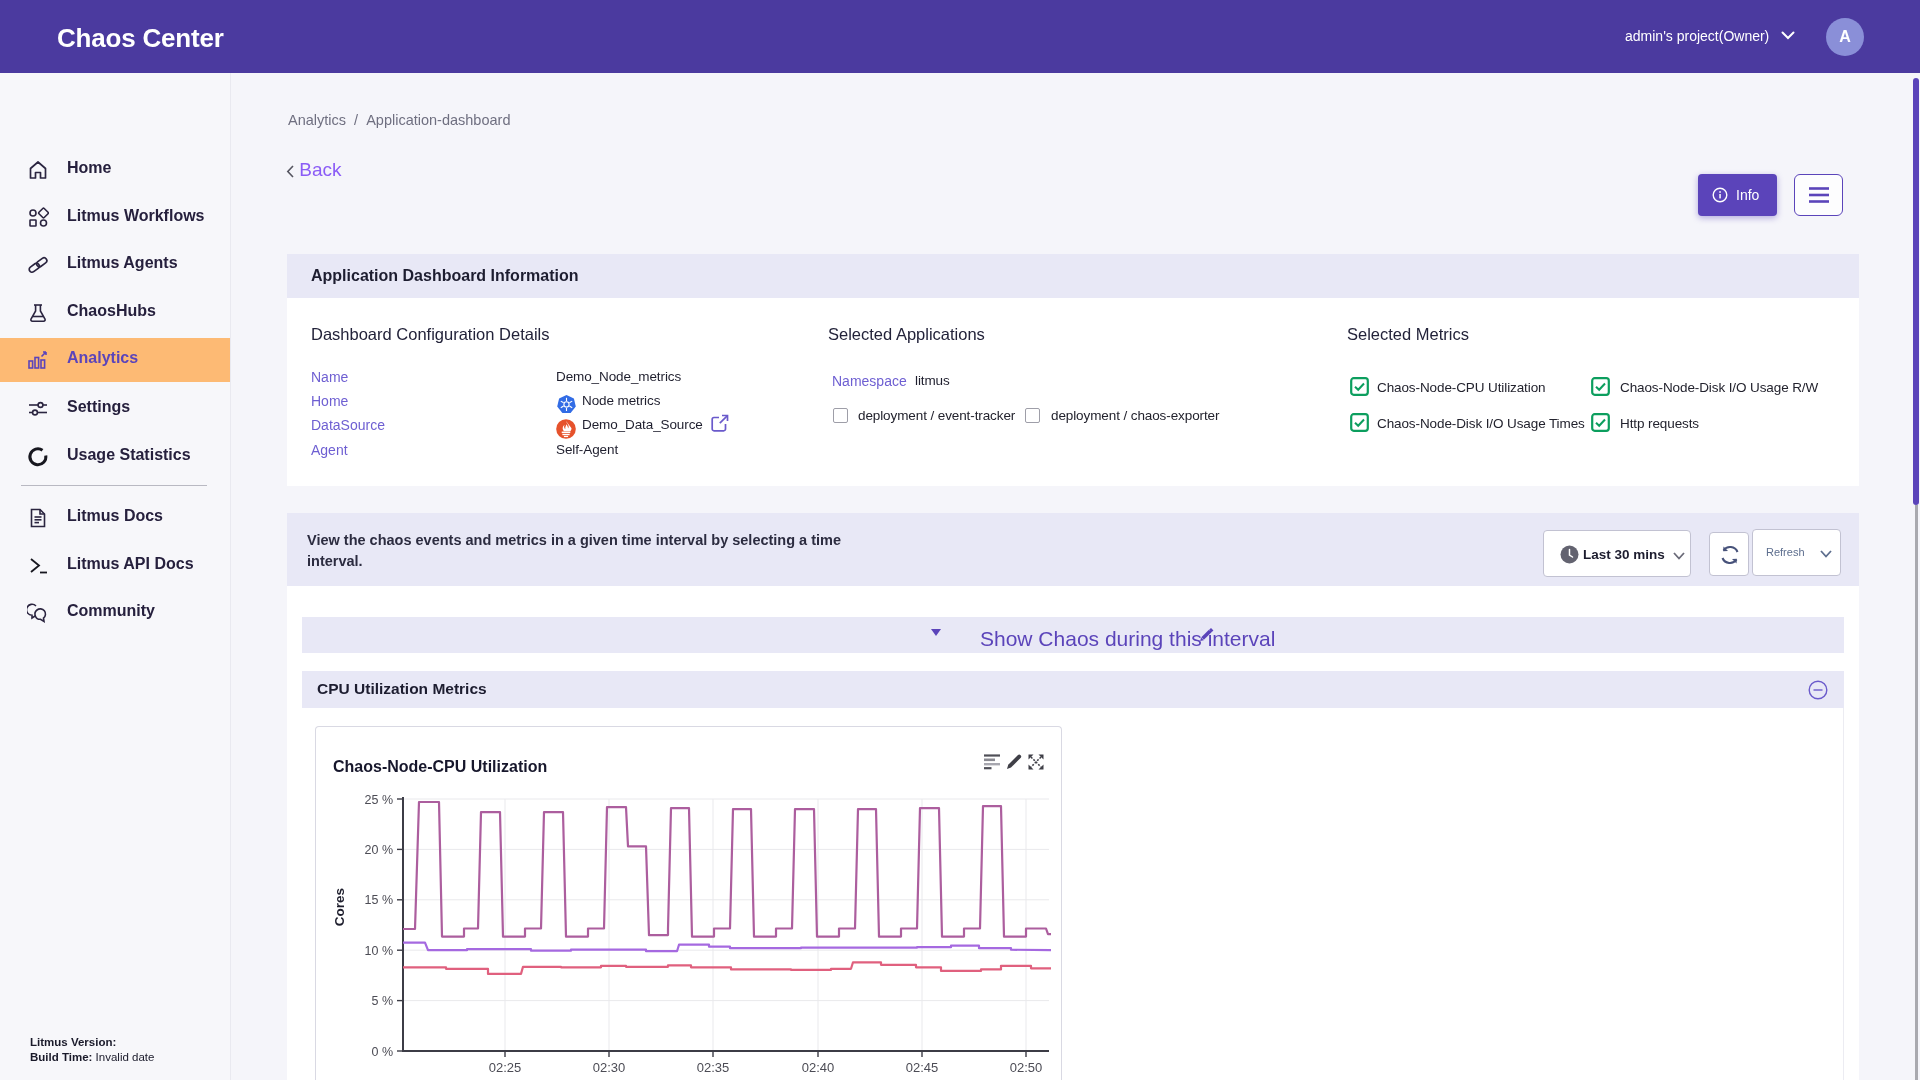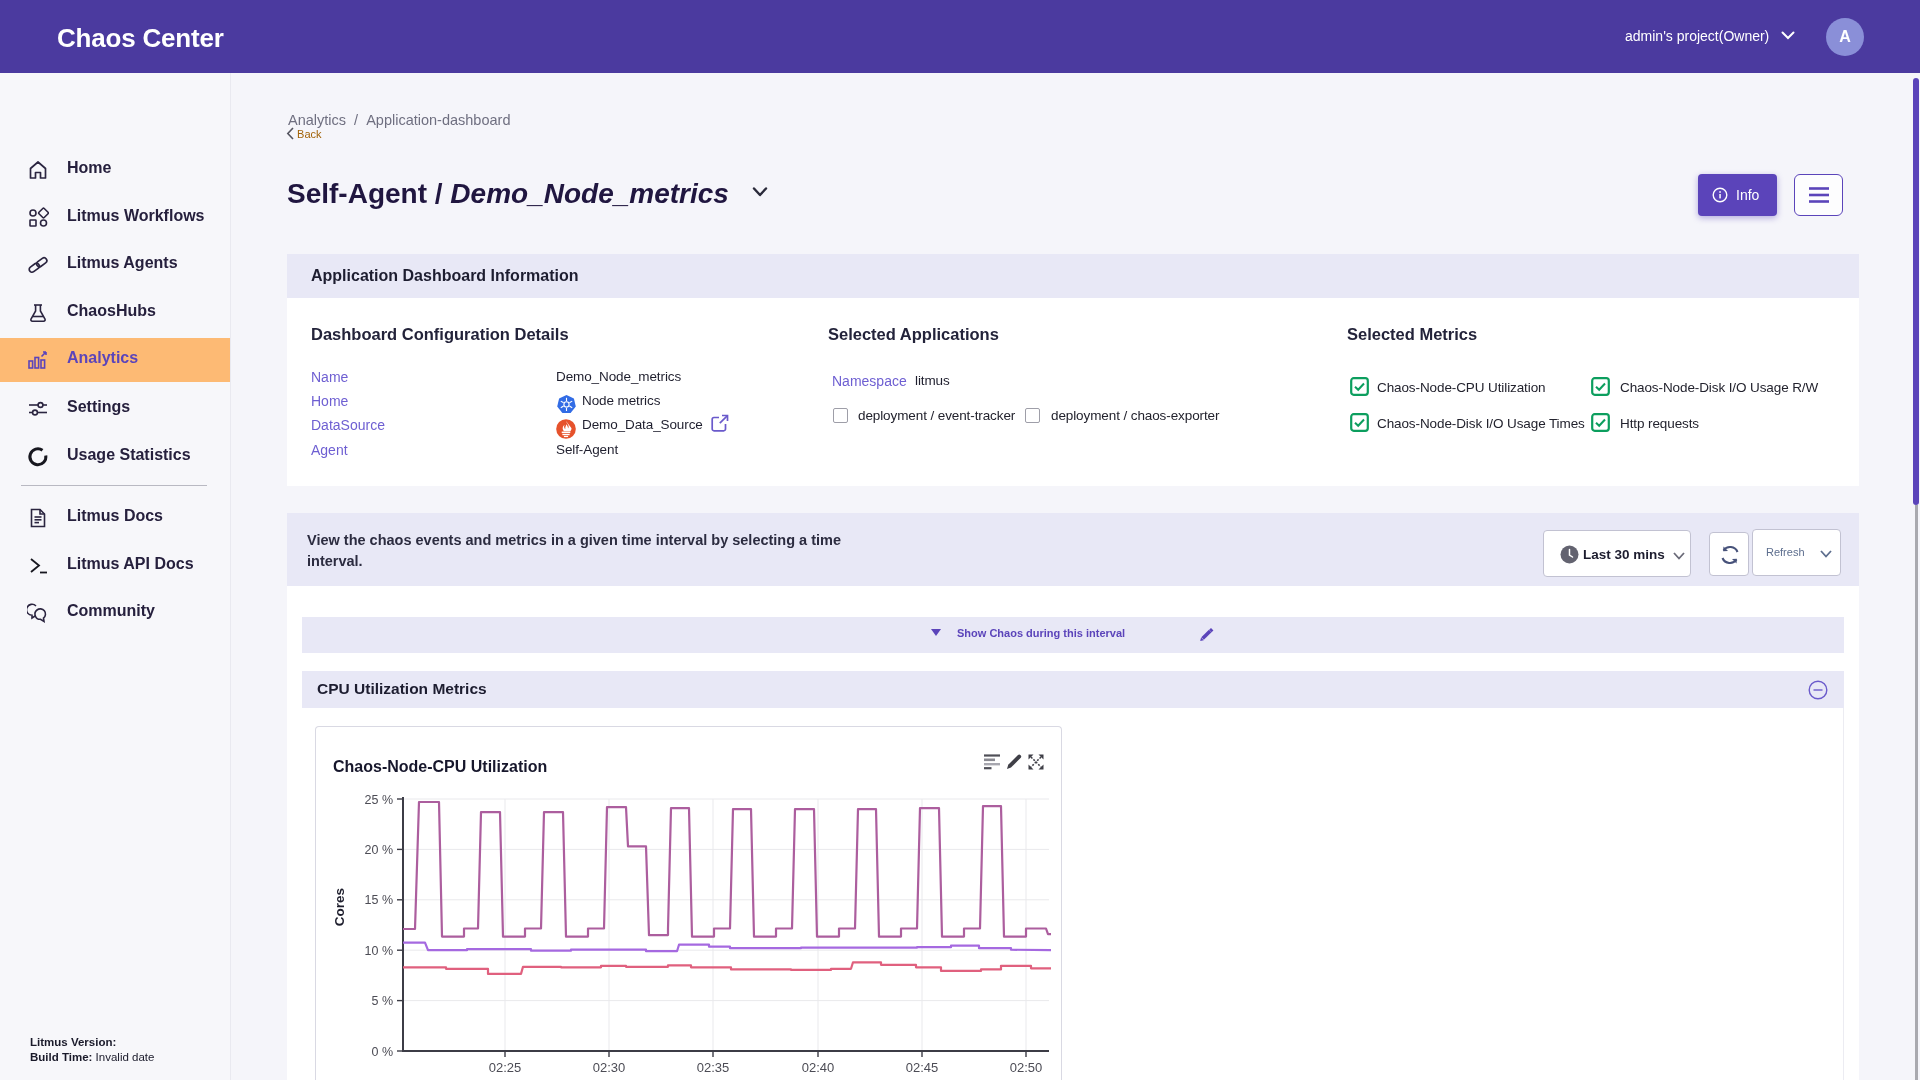--- a/index.html
+++ b/index.html
@@ -15,30 +15,30 @@
 
 #side{left:0;top:73px;width:231px;height:1036px;background:#f7f7fa;border-right:1px solid #e9e9f0}
 .mi{position:absolute;left:0;width:230px;height:44px}
 .mi .ic{position:absolute;left:27px;top:11px;width:22px;height:22px}
 .mi .lb{position:absolute;left:67px;top:11px;font-size:16px;font-weight:700;color:#26203d;white-space:nowrap}
 .mi.sel{background:#fdba74}
 .mi.sel .lb{color:#5b44ba}
 #vers{left:30px;top:962px;font-size:11.5px;color:#1a1a2a;line-height:15px}
 
 .crumb{left:288px;top:112px;font-size:14.5px;color:#6f6f80}
-.back{left:286px;top:127px;font-size:11px;color:#a16207}
+.back{left:286px;top:159px;font-size:19px;color:#8b5cf6}
 .h1{left:287px;top:178px;font-size:28px;font-weight:700;color:#201640;white-space:nowrap}
 .h1 .it{font-style:italic}
 .btn-info{left:1698px;top:174px;width:79px;height:42px;background:#5b44ba;border-radius:4px;color:#fff;font-size:14px;box-shadow:0 2px 6px rgba(80,60,180,.4)}
 .btn-menu{left:1794px;top:174px;width:49px;height:42px;background:#fdfdfe;border:1.5px solid #5b44ba;border-radius:6px}
 
 .card1{left:287px;top:254px;width:1572px;height:232px;background:#fff}
 .card1 .hd{position:absolute;left:0;top:0;width:1572px;height:44px;background:#e8e8f6}
 .card1 .hd span{position:absolute;left:24px;top:13px;font-size:16px;font-weight:700;color:#1d1d30}
-.sech{font-size:16.5px;font-weight:700;color:#23233a}
+.sech{font-size:16.5px;font-weight:400;color:#23233a}
 .lbl{color:#6e5fd2;font-size:14px}
 .val{color:#1f1f2e;font-size:13.5px;letter-spacing:-0.1px}
 .ckl{color:#23232e;font-size:13.5px;letter-spacing:-0.1px}
 
 .band{background:#e8e8f6}
 .ctrl{background:#fff;border:1px solid #c2c2d2;border-radius:4px}
 
 .chartcard{left:315px;top:726px;width:747px;height:360px;background:#fff;border:1px solid #d9d9e3;border-radius:4px 4px 0 0;border-bottom:none}
 .chartcard .t{position:absolute;left:17px;top:31px;font-size:16px;font-weight:700;color:#17172c}
 
@@ -153,23 +153,20 @@
         <span class="lb">Community</span>
       </div>
     <div class="ab" style="left:21px;top:412px;width:186px;height:1px;background:#b9b9c2"></div>
     <div id="vers" class="ab"><b>Litmus Version:</b><br><b>Build Time:</b> Invalid date</div>
   </div>
 
   <div class="crumb ab">Analytics&nbsp;&nbsp;/&nbsp;&nbsp;Application-dashboard</div>
   <div class="back ab"><svg width="8" height="13" viewBox="0 0 8 13" style="vertical-align:-2px">
         <path d="M7 1 L1.8 6.5 L7 12" fill="none" stroke="#555560" stroke-width="1.6"></path>
       </svg> Back</div>
-  <div class="h1 ab">Self-Agent / <span class="it">Demo_Node_metrics</span>&nbsp;&nbsp; <svg width="16" height="10" viewBox="0 0 16 10" style="vertical-align:6px">
-        <path d="M2 1.5 L8 8 L14 1.5" fill="none" stroke="#2a2a3a" stroke-width="2.4" stroke-linecap="round" stroke-linejoin="round"></path>
-      </svg></div>
 
   <div class="btn-info ab">
     <svg class="ab" style="left:14px;top:13px" width="16" height="16" viewBox="0 0 16 16">
         <circle cx="8" cy="8" r="6.8" fill="none" stroke="#fff" stroke-width="1.4"></circle>
         <rect x="7.3" y="7" width="1.5" height="4.4" fill="#fff"></rect>
         <rect x="7.3" y="4.2" width="1.5" height="1.6" fill="#fff"></rect>
       </svg>
     <span class="ab" style="left:38px;top:13px">Info</span>
   </div>
   <div class="btn-menu ab">
@@ -278,21 +275,21 @@
   <div class="ctrl ab" style="left:1752px;top:529px;width:89px;height:47px">
     <span class="ab" style="left:13px;top:16px;font-size:11px;color:#5d6e8e">Refresh</span>
     <svg class="ab" style="left:67px;top:20px" width="12" height="8" viewBox="0 0 12 8">
         <path d="M1 1 L6 6.5 L11 1" fill="none" stroke="#5d6e8e" stroke-width="1.8"></path>
       </svg>
   </div>
 
   <div class="ab" style="left:287px;top:586px;width:1572px;height:494px;background:#fff"></div>
   <div class="band ab" style="left:302px;top:617px;width:1542px;height:36px"></div>
   <div class="ab" style="left:931px;top:629px;width:0;height:0;border-left:5.5px solid transparent;border-right:5.5px solid transparent;border-top:7px solid #5b44ba"></div>
-  <div class="ab" style="left:957px;top:627px;font-size:11px;font-weight:700;color:#5b44ba">Show Chaos during this interval</div>
+  <div class="ab" style="left:980px;top:627px;font-size:21px;font-weight:400;color:#5b44ba">Show Chaos during this interval</div>
   <svg class="ab" style="left:1198px;top:626px" width="17" height="17" viewBox="0 0 17 17">
       <path d="M2.2 15 L3.1 11.6 L5.8 14.3 Z" fill="#5b44ba"></path>
       <line x1="4.6" y1="12.6" x2="12.2" y2="4.9" stroke="#5b44ba" stroke-width="3.6"></line>
       <line x1="12.1" y1="2.9" x2="14.5" y2="5.3" stroke="#5b44ba" stroke-width="2.6"></line>
     </svg>
 
   <div class="band ab" style="left:302px;top:671px;width:1542px;height:37px"></div>
   <div class="ab" style="left:317px;top:680px;font-size:15.5px;font-weight:700;color:#1d1d30">CPU Utilization Metrics</div>
   <svg class="ab" style="left:1808px;top:680px" width="20" height="20" viewBox="0 0 20 20">
       <circle cx="10" cy="10" r="8.8" fill="none" stroke="#6a5acb" stroke-width="1.4"></circle>

